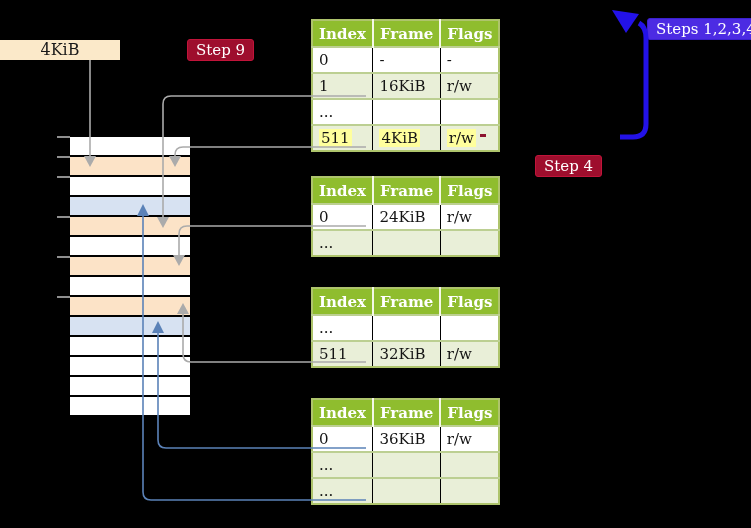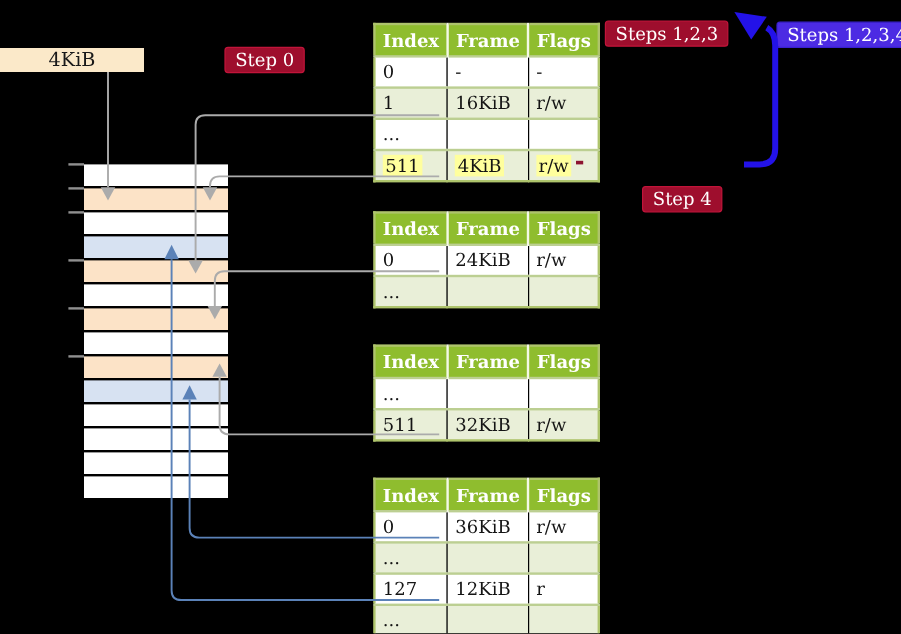--- a/index.html
+++ b/index.html
@@ -174,35 +174,29 @@
         <tr>
           <td>0</td>
           <td>36KiB</td>
           <td>r/w</td>
         </tr>
         <tr class="shaded">
           <td>...</td>
           <td></td>
           <td></td>
         </tr>
-        <tr>
-          <td>127</td>
-          <td>12KiB</td>
-          <td>r</td>
-        </tr>
-        <tr class="shaded">
-          <td>...</td>
-          <td></td>
-          <td></td>
-        </tr>
-      </tbody>
-    </table>
-
-  <div class="badge" style="left:187px;top:39px">Step 0</div>
-  <div class="badge" style="left:504px;top:17px">Steps 1,2,3</div>
+        <tr class="shaded">
+          <td>...</td>
+          <td></td>
+          <td></td>
+        </tr>
+      </tbody>
+    </table>
+
+  <div class="badge" style="left:187px;top:39px">Step 9</div>
   <div class="badge blue" style="left:647px;top:18px">Steps 1,2,3,4</div>
   <div class="badge" style="left:535px;top:155px">Step 4</div>
 
   <svg class="overlay" width="751" height="528">
 
     <path d="M90,60 V156" stroke="#ababab" stroke-width="1.6" fill="none"></path>
     <polygon points="84,156 96,156 90,167" fill="#ababab"></polygon>
 
     <path d="M366,96 H171 Q163,96 163,104 V217" stroke="#ababab" stroke-width="1.6" fill="none"></path>
     <polygon points="157,217 169,217 163,228" fill="#ababab"></polygon>

